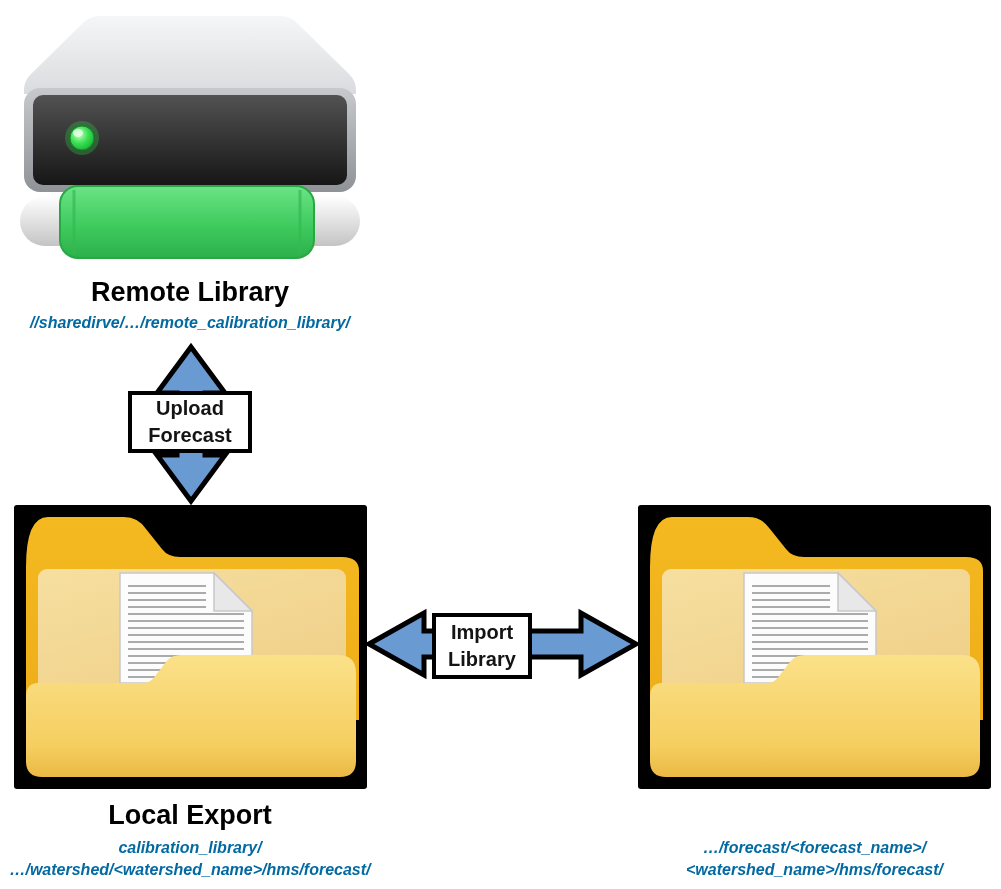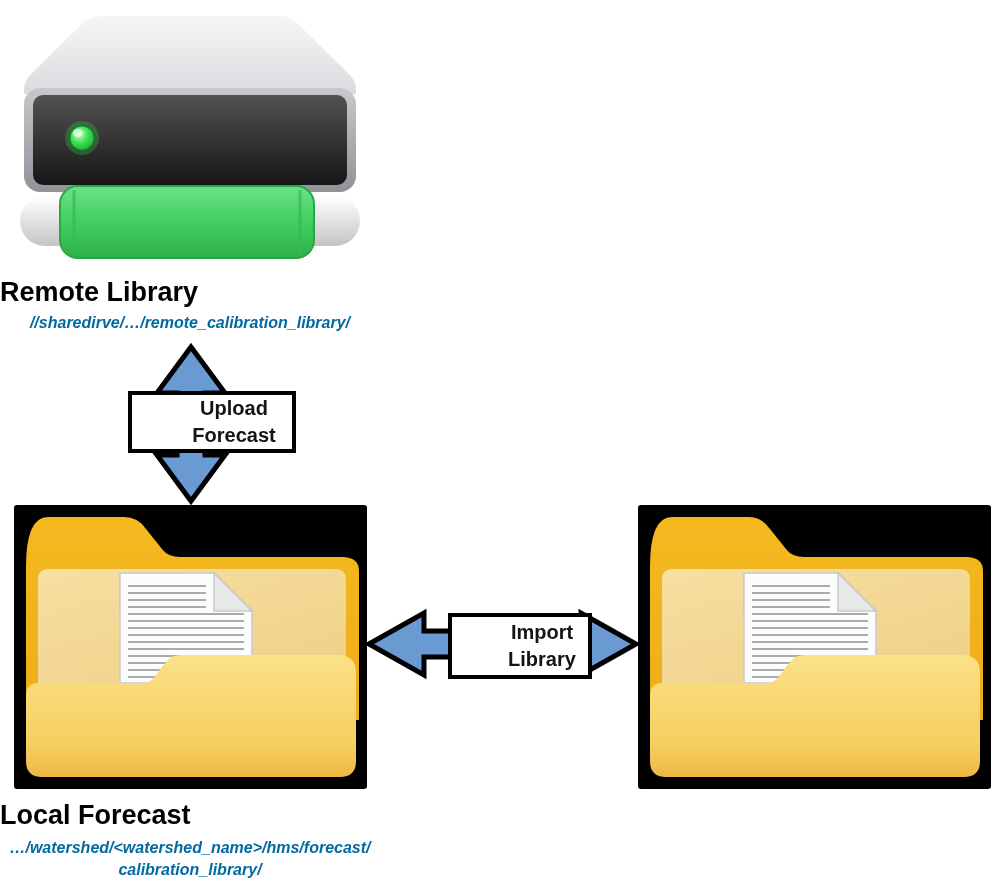--- a/index.html
+++ b/index.html
@@ -2,32 +2,32 @@
 <html><head>
 <meta charset="utf-8">
 <style>
   html,body{margin:0;padding:0;background:#ffffff;}
   body{font-family:"Liberation Sans", sans-serif;}
   .canvas{position:relative;width:1001px;height:889px;background:#ffffff;overflow:hidden;}
   .abs{position:absolute;}
   .node-title{
     position:absolute;
     font-weight:bold;font-size:27px;color:#000;
-    text-align:left;white-space:nowrap;
+    text-align:center;white-space:nowrap;
   }
   .node-path{
     position:absolute;
     font-weight:bold;font-style:italic;font-size:16px;color:#0369a1;
     text-align:center;line-height:22px;white-space:nowrap;
   }
   .label-box{
     position:absolute;z-index:5;
     background:#ffffff;border:4px solid #000000;
     display:flex;flex-direction:column;align-items:center;justify-content:center;
-    font-weight:bold;font-size:20px;color:#141414;line-height:27px;text-align:center;padding-left:44px;
+    font-weight:bold;font-size:20px;color:#141414;line-height:27px;text-align:center;
   }
   .folder-bg{
     position:absolute;width:353px;height:284px;
     background:#000000;border-radius:3px;
   }
   .folder-bg svg{display:block;}
   svg{overflow:visible;}
 </style>
 </head>
 <body>
@@ -133,35 +133,39 @@
     <div>Upload</div>
     <div>Forecast</div>
   </div>
 
   <div class="folder-bg" style="left:14px;top:505px">
     <svg width="353" height="284">
         <use href="#folder-sym"></use>
       </svg>
   </div>
 
-  <div class="node-title" style="left:0;width:380px;top:800px">Local Forecast</div>
+  <div class="node-title" style="left:0;width:380px;top:800px">Local Export</div>
   <div class="node-path" style="left:0;width:380px;top:837px">
+    <div>calibration_library/</div>
     <div>…/watershed/&lt;watershed_name&gt;/hms/forecast/</div>
-    <div>calibration_library/</div>
   </div>
 
   <svg class="abs" style="left:366px;top:610px" width="273" height="68" viewBox="0 0 273 68">
     <polygon points="3,34 58,3 58,21 215,21 215,3 270,34 215,65 215,47 58,47 58,65" stroke="#000000" stroke-width="5" stroke-linejoin="miter" fill="#6A9AD2"></polygon>
   </svg>
 
-  <div class="label-box" style="left:448px;top:613px;width:92px;height:58px">
+  <div class="label-box" style="left:432px;top:613px;width:92px;height:58px">
     <div>Import</div>
     <div>Library</div>
   </div>
 
   <div class="folder-bg" style="left:638px;top:505px">
     <svg width="353" height="284">
         <use href="#folder-sym"></use>
       </svg>
   </div>
 
+  <div class="node-path" style="left:628px;width:373px;top:837px">
+    <div>…/forecast/&lt;forecast_name&gt;/</div>
+    <div>&lt;watershed_name&gt;/hms/forecast/</div>
+  </div>
 
 </div>
 
 </body></html>

